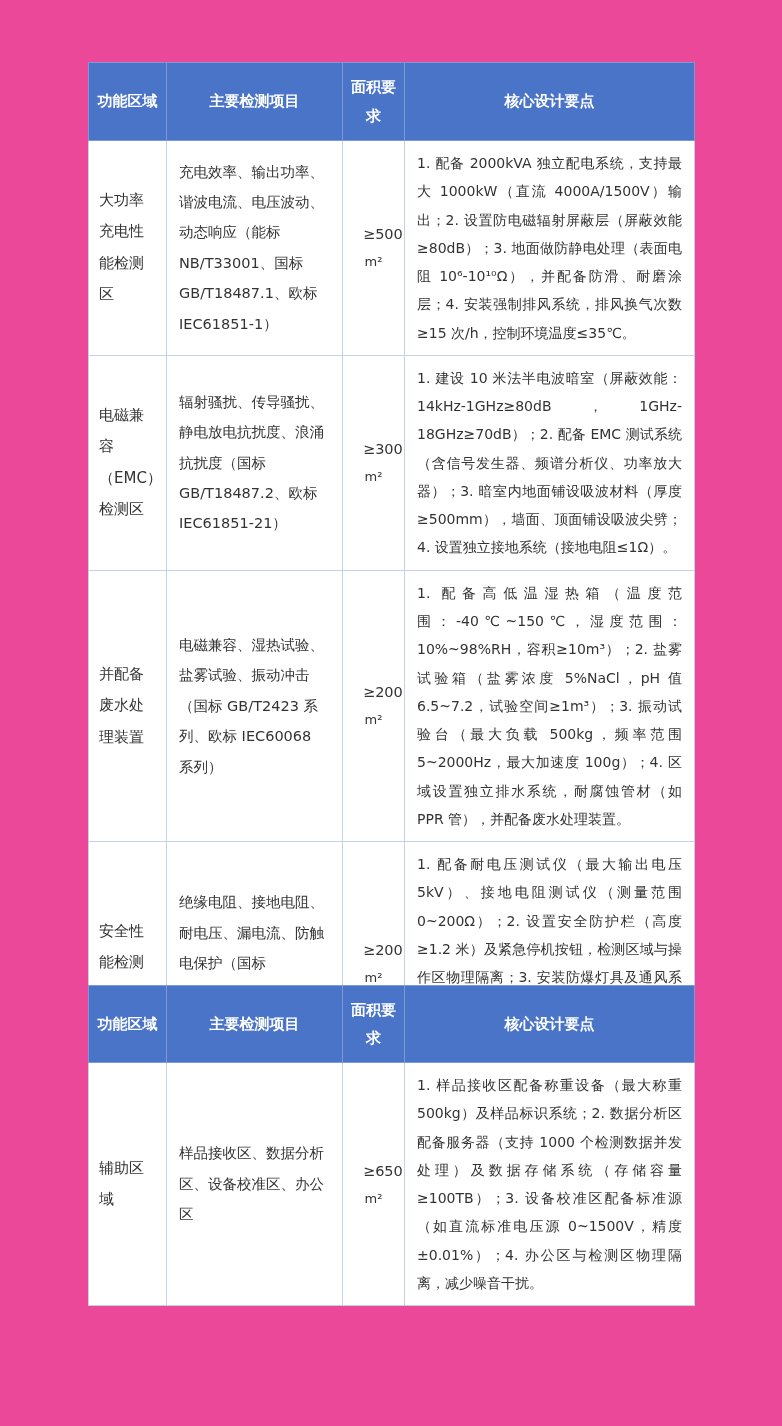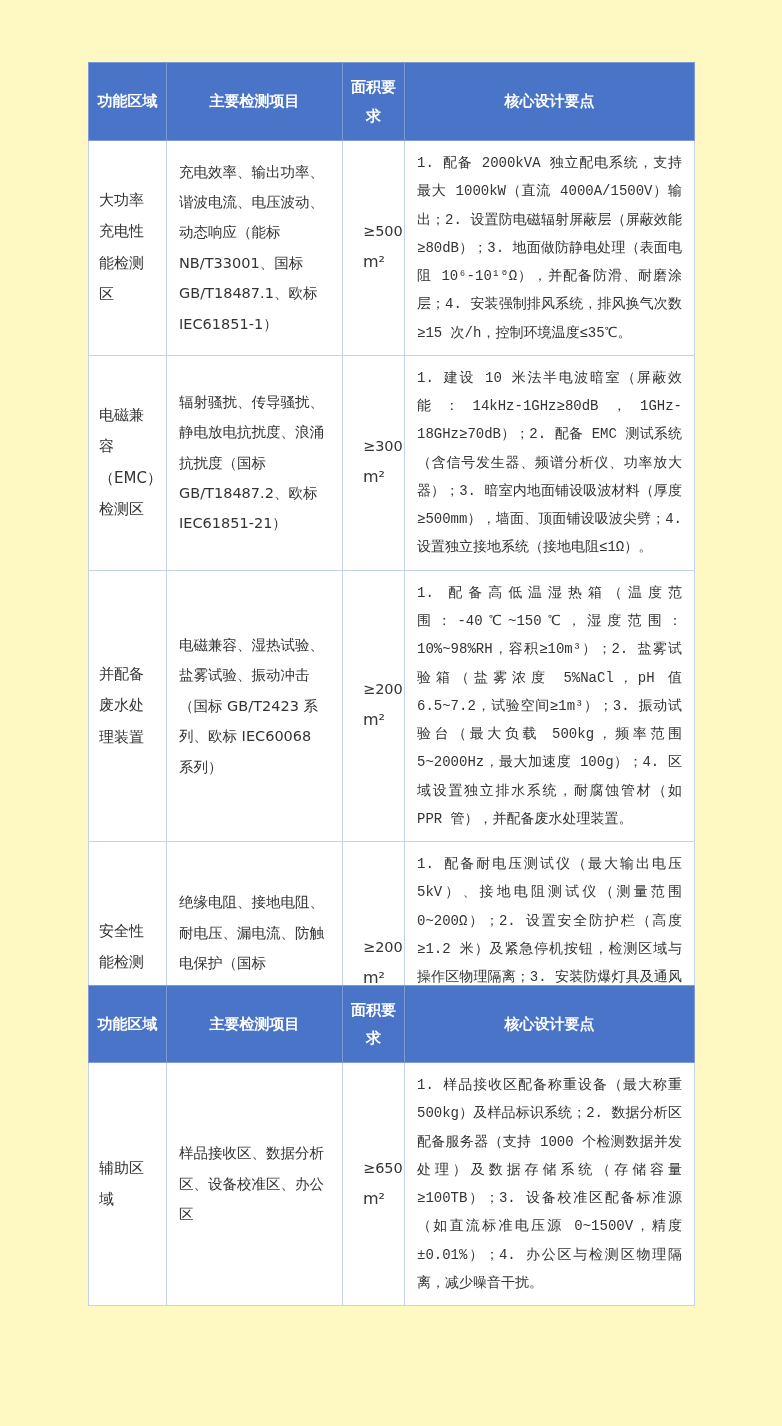--- a/index.html
+++ b/index.html
@@ -1,21 +1,21 @@
 <!DOCTYPE html>
 <html><head>
 <meta charset="utf-8">
 <style>
   html,body{margin:0;padding:0;}
   body{
     width:782px;height:1426px;background:#ffffff;
     font-family:"DejaVu Sans","Liberation Sans",sans-serif;
     color:#333333;
   }
-  .page{position:relative;width:782px;height:1426px;background:#fef9c3;overflow:hidden;}
+  .page{position:relative;width:782px;height:1426px;background:#ec4899;overflow:hidden;}
   table.grid{
     position:absolute;left:88px;width:606px;
     border-collapse:collapse;table-layout:fixed;
     background:#ffffff;
   }
   #table-1{top:62px;}
   #table-2{top:985px;}
   col.c-zone{width:78px;}
   col.c-items{width:176px;}
   col.c-area{width:62px;}
@@ -34,23 +34,23 @@
   }
   td.zone{
     padding:4px 10px;line-height:2.1;font-size:15px;text-align:left;
   }
   td.items{
     padding:8px 12px;line-height:2.1;font-size:14.5px;text-align:left;
   }
   td.area{
     padding:4px 20px;text-align:center;line-height:2;font-size:14.5px;
   }
-  td.area .unit{font-size:16px;}
+  td.area .unit{font-size:13px;}
   td.points{
-    padding:8px 12px;line-height:2.02;text-align:justify;font-family:Liberation Mono, monospace;
+    padding:8px 12px;line-height:2.02;text-align:justify;
   }
   tr.compact td{line-height:1.6;}
   tr.compact td.zone,tr.compact td.items{padding-top:2px;padding-bottom:2px;}
   tr.vtop td{vertical-align:top;}
   tr.vtop td.zone{padding-top:8px;}
   tr.vtop td.area{padding-top:10px;}
 </style>
 </head>
 <body>
 

